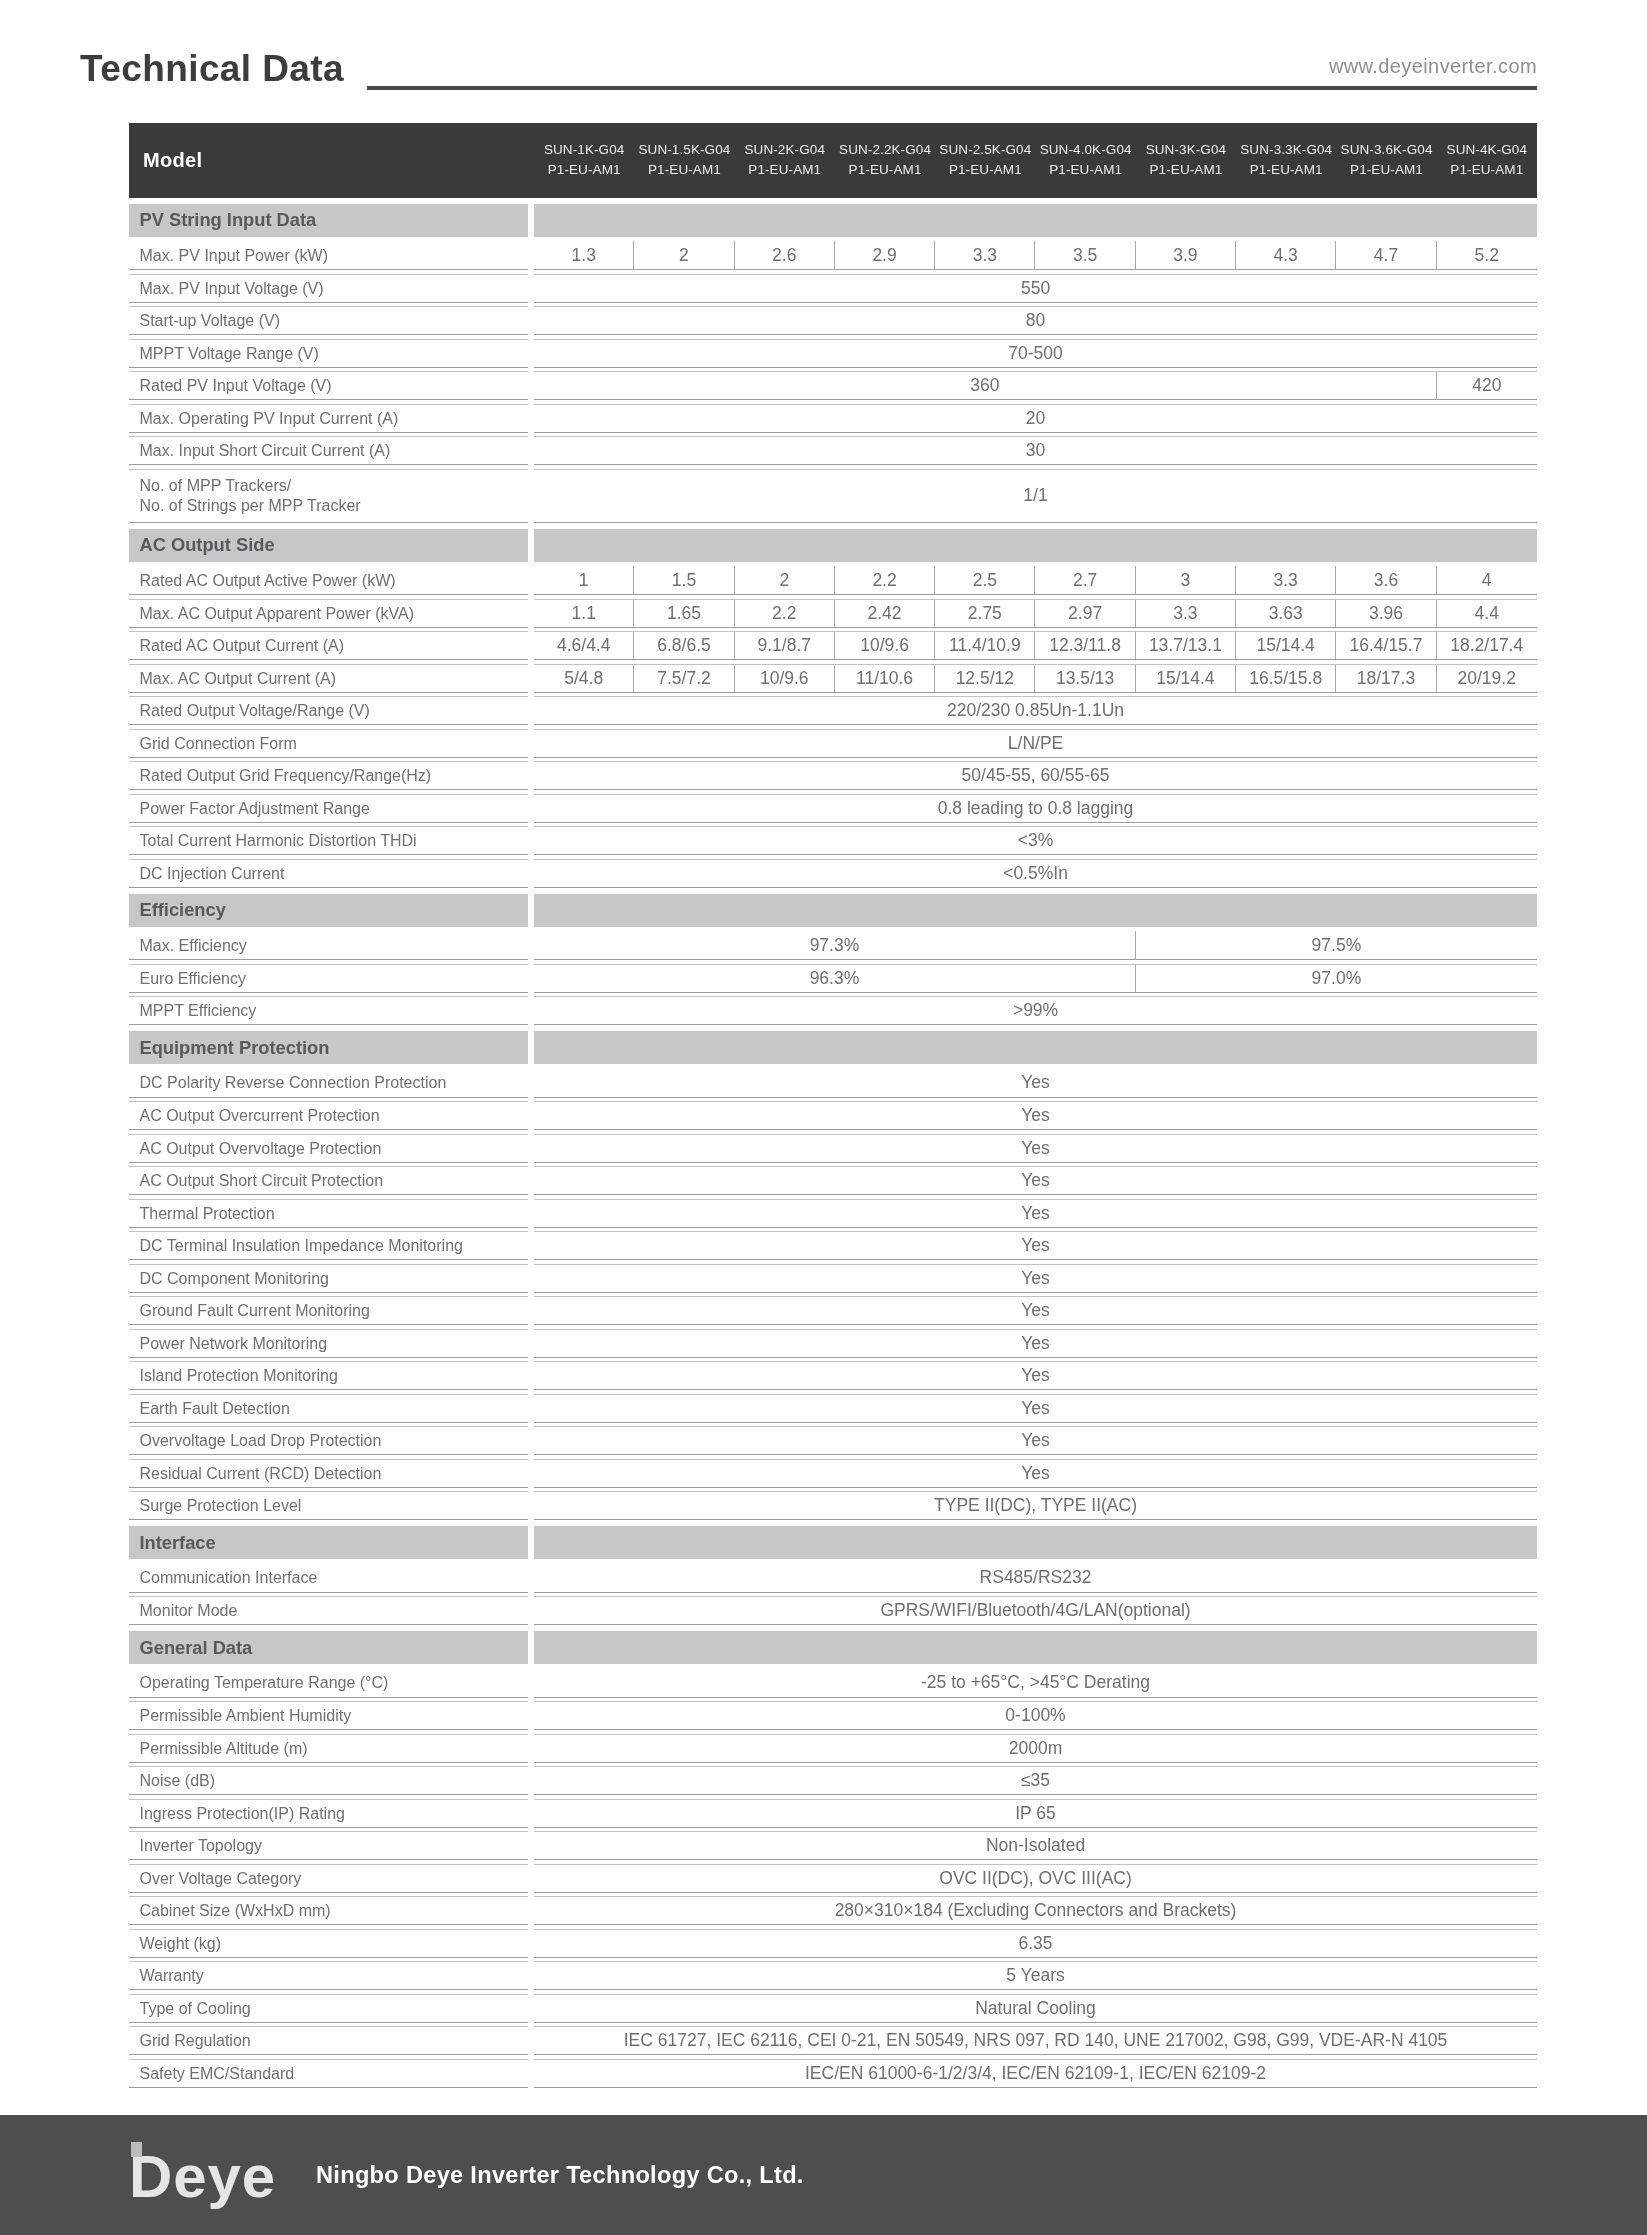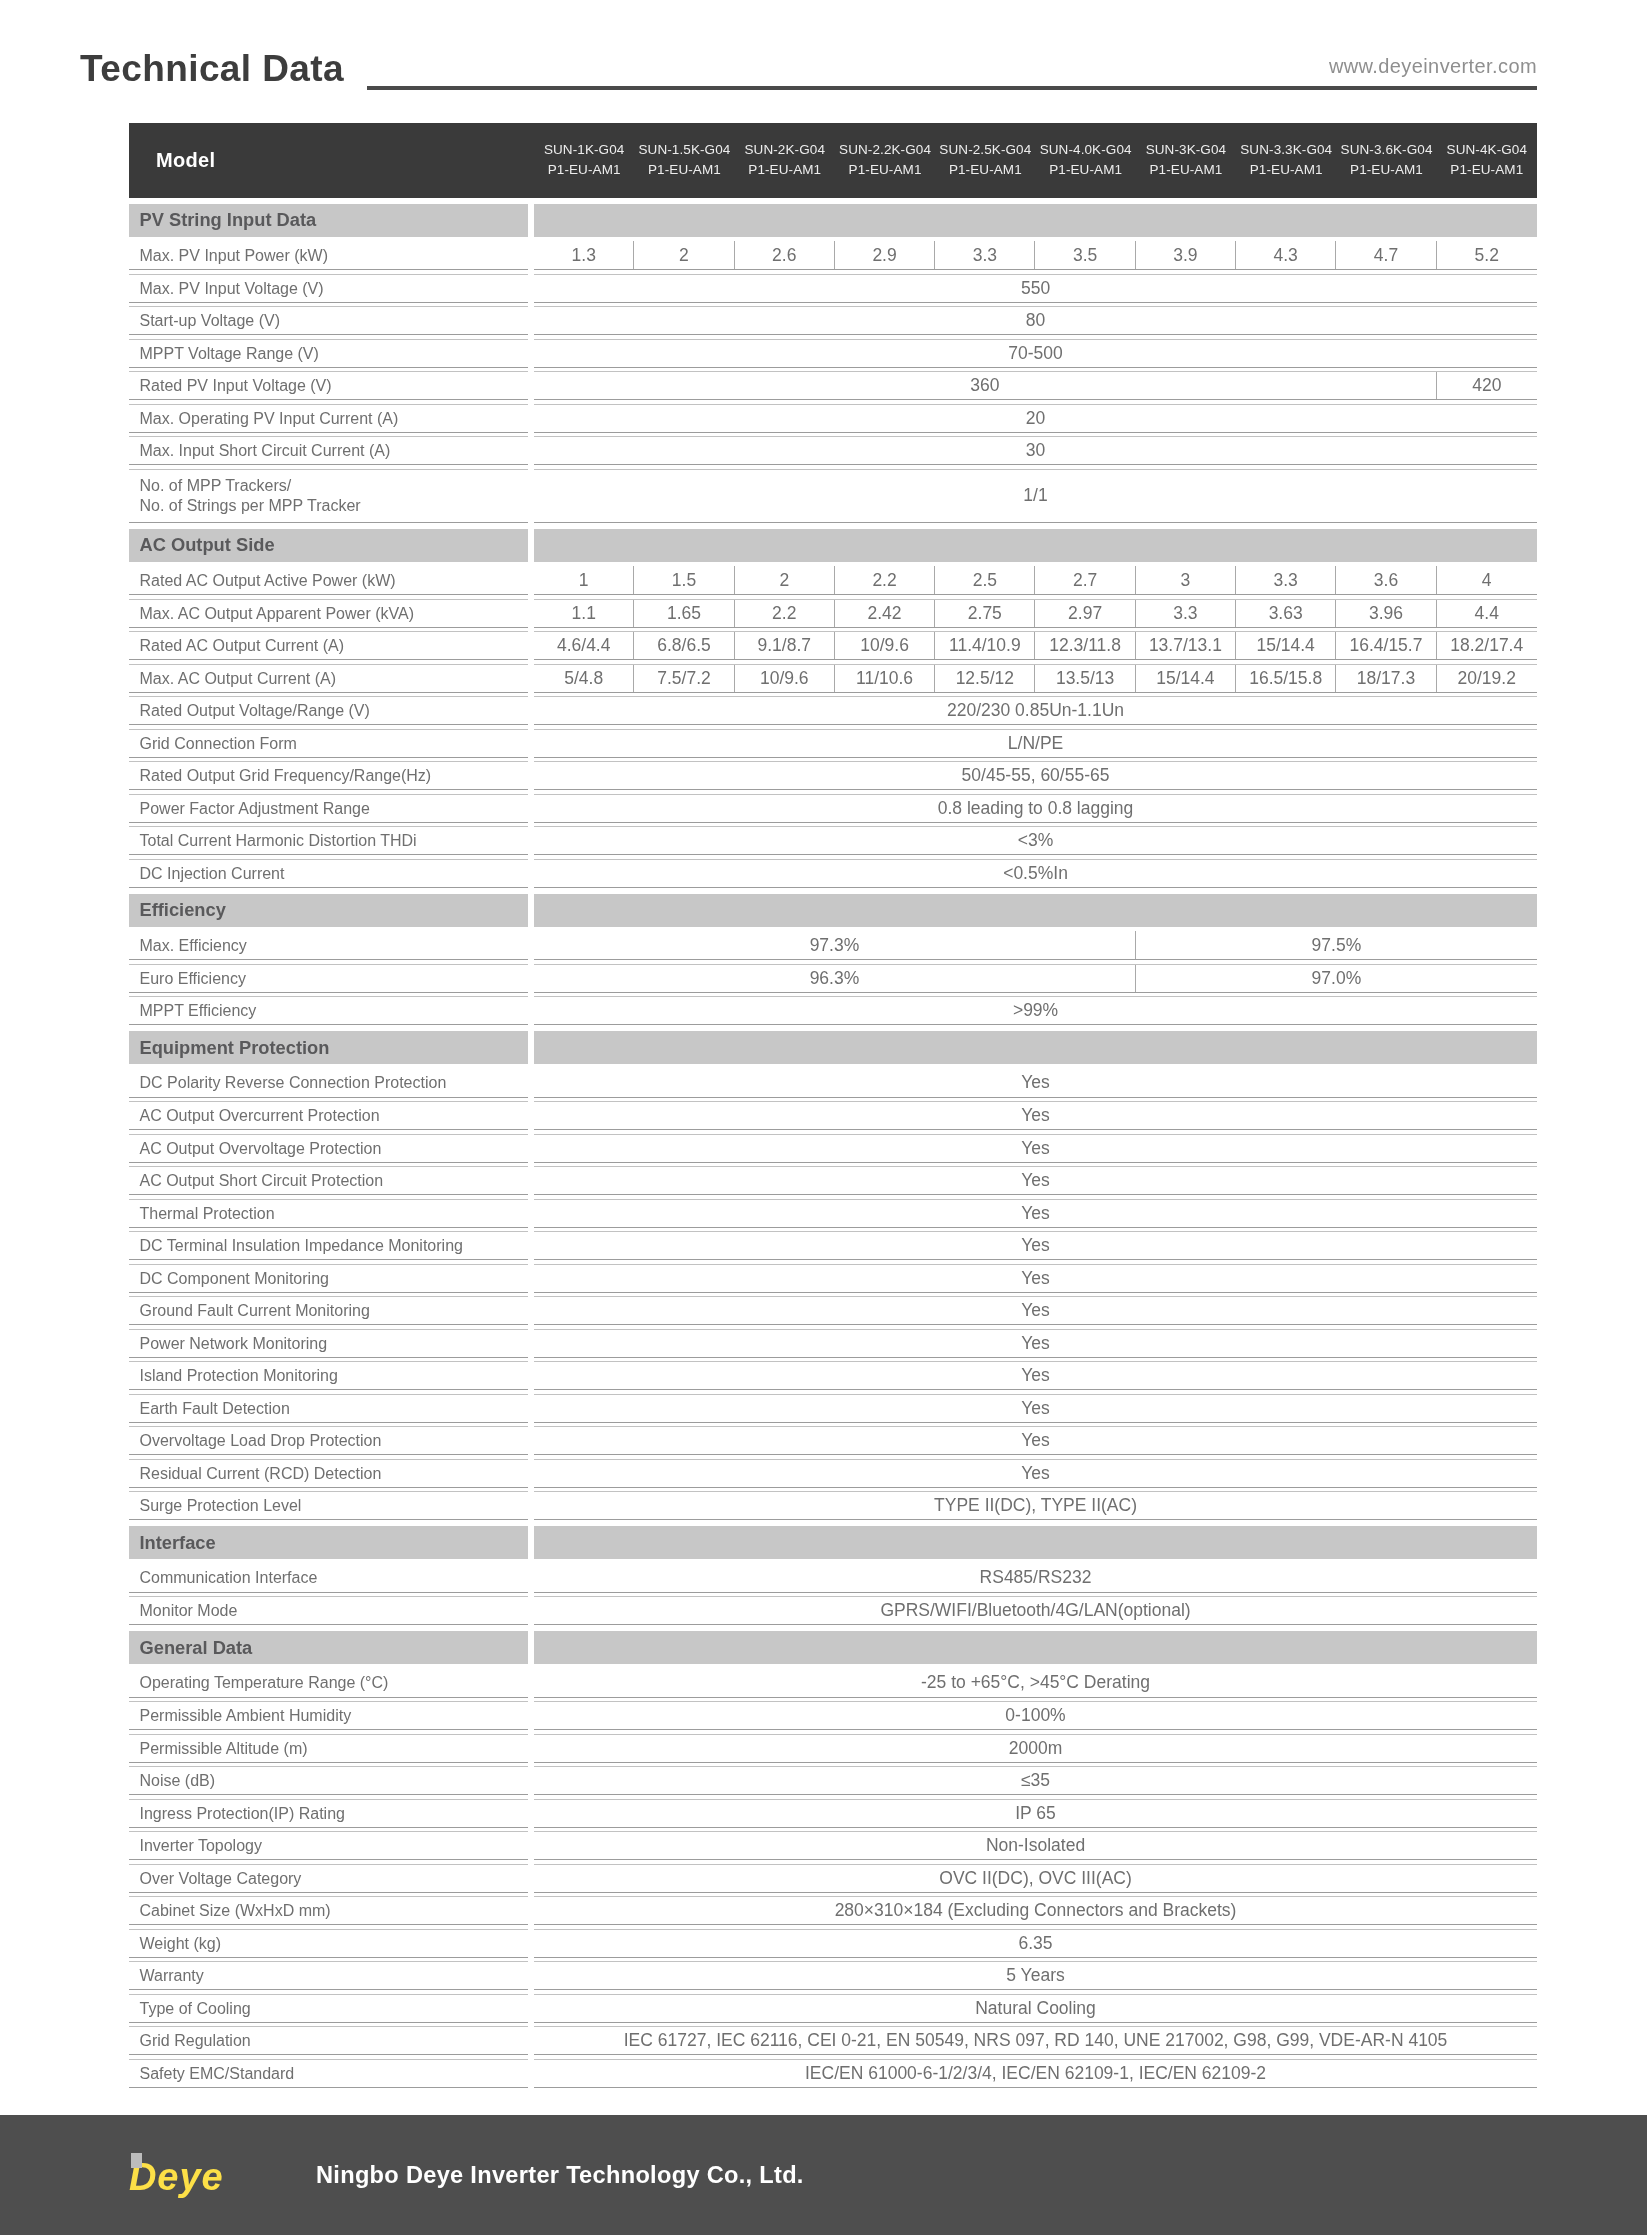--- a/index.html
+++ b/index.html
@@ -28,21 +28,21 @@
   }
   .site{font-size:20px;color:#8f8f8f;letter-spacing:0.4px;}
   
   .table{margin:0 110px 0 129px;width:1408px;}
   .model-bar{
     display:flex;width:1408px;height:75px;
     background:#3a3a3a;color:#ededed;
   }
   .model-label{
     width:405px;display:flex;align-items:center;
-    padding-left:27px;box-sizing:border-box;
+    padding-left:14px;box-sizing:border-box;
     font-size:20px;font-weight:700;color:#ffffff;letter-spacing:0.3px;
   }
   .model-cols{flex:1;display:flex;}
   .model-col{
     flex:1;display:flex;flex-direction:column;justify-content:center;
     text-align:center;font-size:13.5px;line-height:1.5;letter-spacing:0.1px;
   }
   .section-band{display:flex;margin:6.1px 0 4.4px 0;height:33px;}
   .section-title{
     width:399px;background:#c7c7c7;box-sizing:border-box;
@@ -73,22 +73,22 @@
   }
   .cell.sep{border-right:0.9px solid #a9a9a9;}
   
   .footer{
     position:absolute;left:0;bottom:0;width:1647px;height:121px;
     background:#4e4e4e;display:flex;align-items:center;
     box-sizing:border-box;padding-left:129px;
   }
   .deye-logo{
     position:relative;width:187px;
-    font-size:38px;font-weight:700;color:#fde047;
-    letter-spacing:0.9px;line-height:1;padding-top:3.5px;font-style:italic;
+    font-size:60px;font-weight:700;color:#e5e5e5;
+    letter-spacing:0.9px;line-height:1;padding-top:3.5px;
   }
   .deye-logo::before{
     content:"";position:absolute;top:-1.7px;left:1.7px;
     width:11.4px;height:15px;background:#bcbcbc;
   }
   .footer-text{display:flex;flex-direction:column;gap:7.9px;}
   .company{font-size:23.6px;font-weight:700;color:#ffffff;letter-spacing:0.3px;}
   .contact-line{font-size:18.3px;color:#f2f2f2;letter-spacing:0.2px;}
   .pipe{margin:0 10.5px;color:#e0e0e0;}
 </style>

